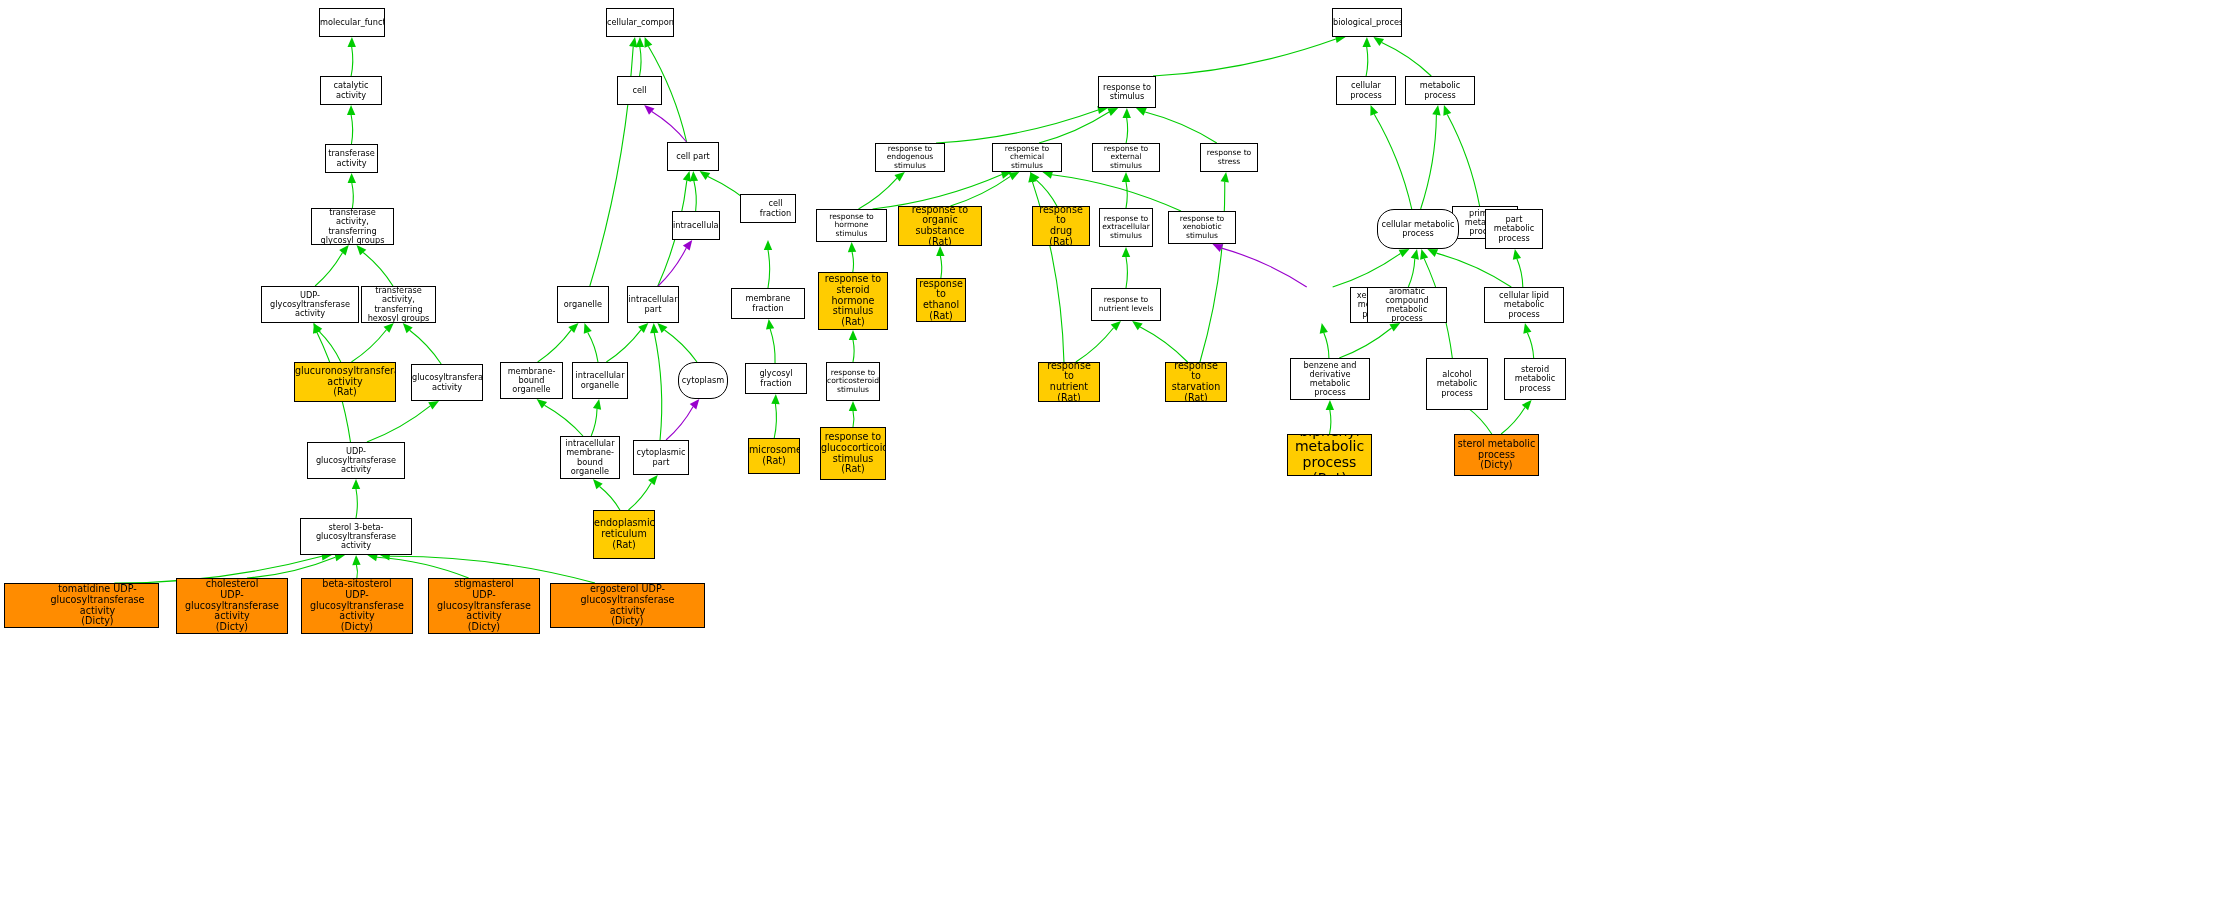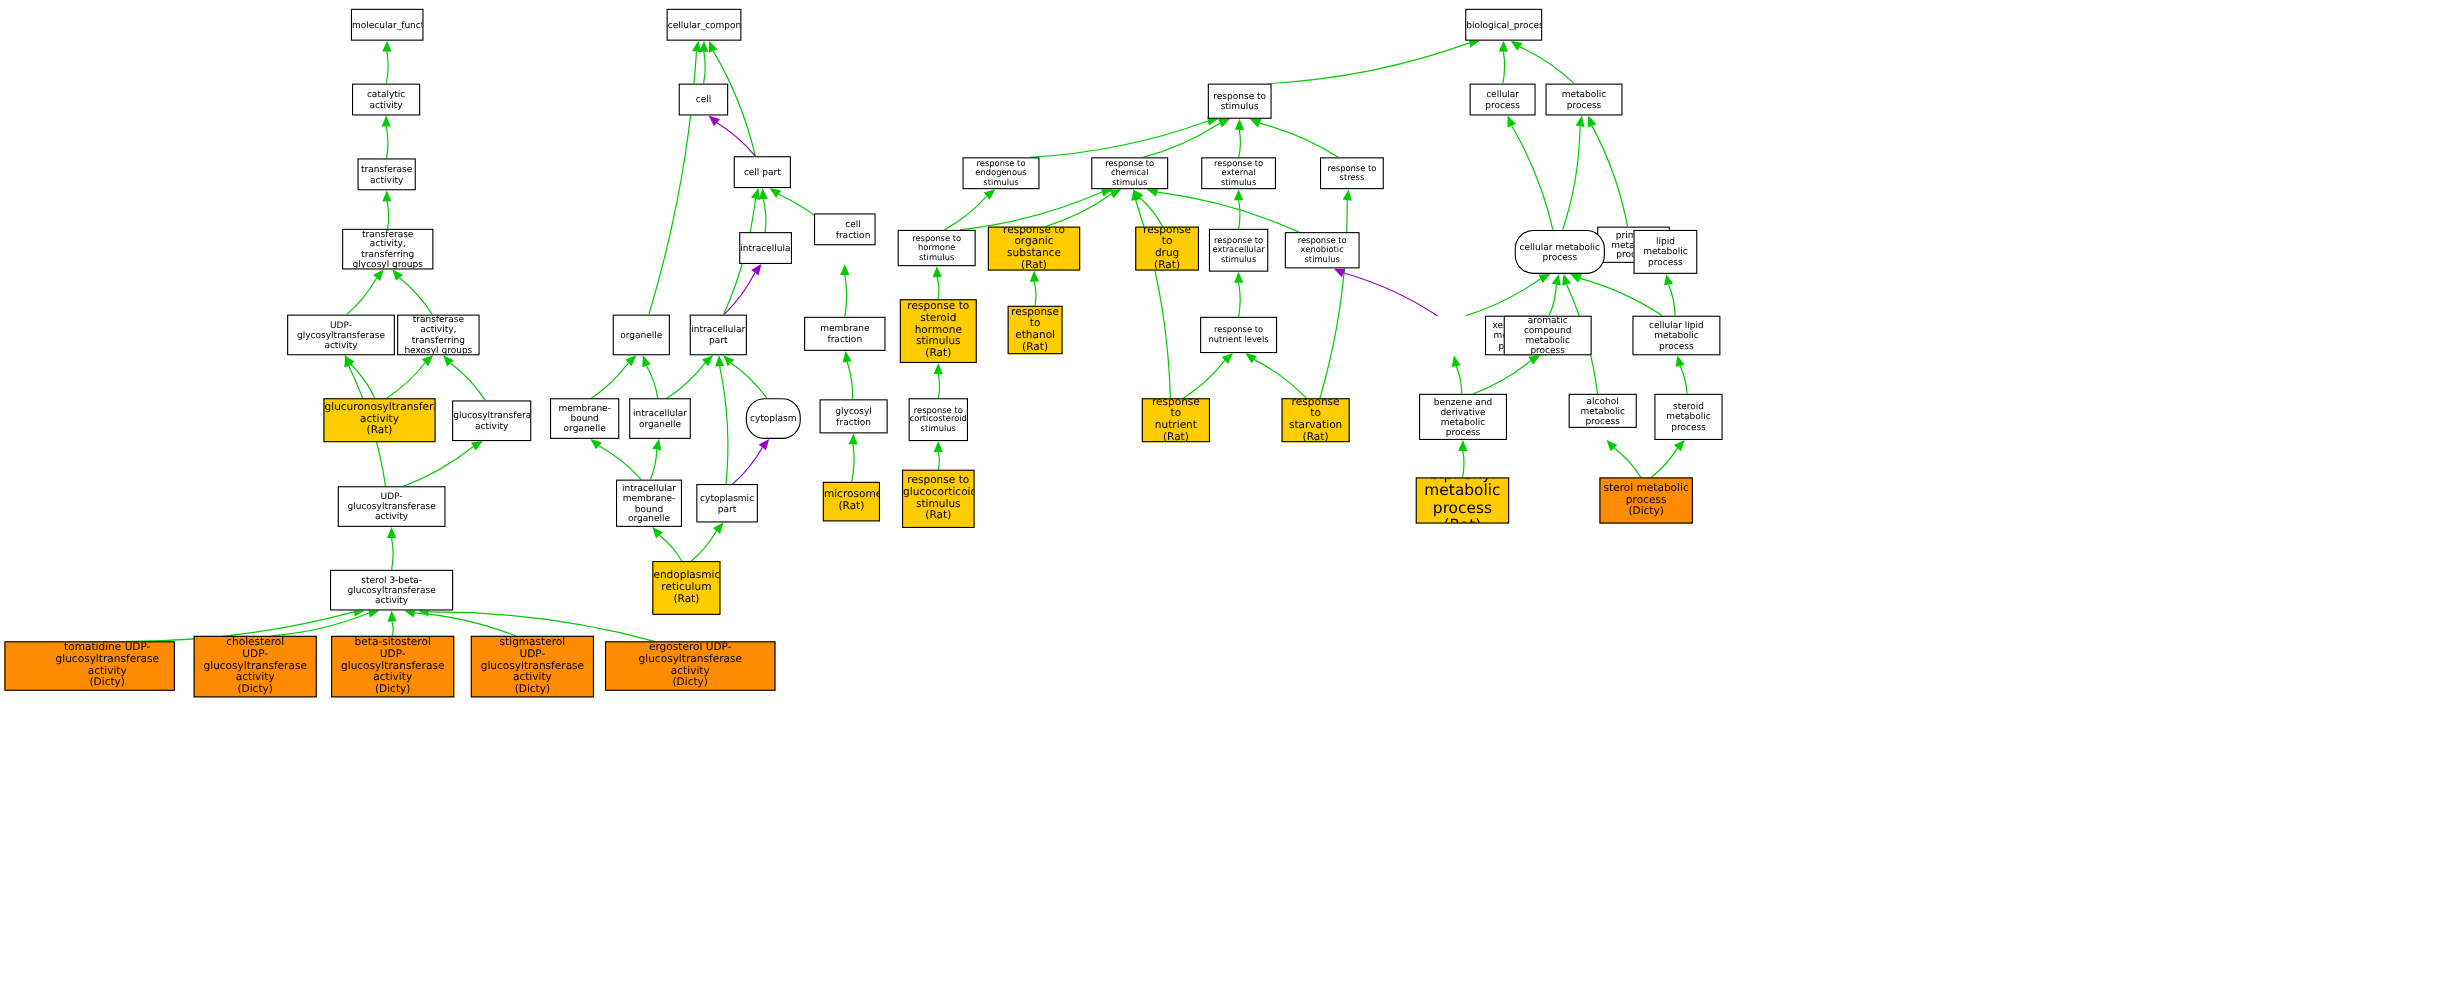--- a/index.html
+++ b/index.html
@@ -535,21 +535,21 @@
       </div>
       <div class="node plain" style="left: 1168px; top: 211px; width: 68px; height: 33px; font-size: 7.6px;">
         <span class="lbl">response to
 xenobiotic stimulus</span>
       </div>
       <div class="node plain" style="left: 1377px; top: 209px; width: 82px; height: 40px; font-size: 8.2px; border-radius: 17px;">
         <span class="lbl">cellular metabolic
 process</span>
       </div>
       <div class="node plain" style="left: 1485px; top: 209px; width: 58px; height: 40px; font-size: 8.2px;">
-        <span class="lbl">lipid metabolic
+        <span class="lbl">part metabolic
 process</span>
       </div>
       <div class="node yellow" style="left: 818px; top: 272px; width: 70px; height: 58px; font-size: 9.6px;">
         <span class="lbl">response to
 steroid hormone
 stimulus
 (Rat)</span>
       </div>
       <div class="node yellow" style="left: 916px; top: 278px; width: 50px; height: 44px; font-size: 9.6px;">
         <span class="lbl">response to
@@ -585,21 +585,21 @@
       <div class="node yellow" style="left: 1165px; top: 362px; width: 62px; height: 40px; font-size: 9.6px;">
         <span class="lbl">response to
 starvation
 (Rat)</span>
       </div>
       <div class="node plain" style="left: 1290px; top: 358px; width: 80px; height: 42px; font-size: 8.2px;">
         <span class="lbl">benzene and
 derivative metabolic
 process</span>
       </div>
-      <div class="node plain" style="left: 1426px; top: 358px; width: 62px; height: 31px; font-size: 8.2px;">
+      <div class="node plain" style="left: 1426px; top: 358px; width: 62px; height: 52px; font-size: 8.2px;">
         <span class="lbl">alcohol metabolic
 process</span>
       </div>
       <div class="node plain" style="left: 1504px; top: 358px; width: 62px; height: 42px; font-size: 8.2px;">
         <span class="lbl">steroid metabolic
 process</span>
       </div>
       <div class="node yellow" style="left: 820px; top: 427px; width: 66px; height: 53px; font-size: 9.6px;">
         <span class="lbl">response to
 glucocorticoid

